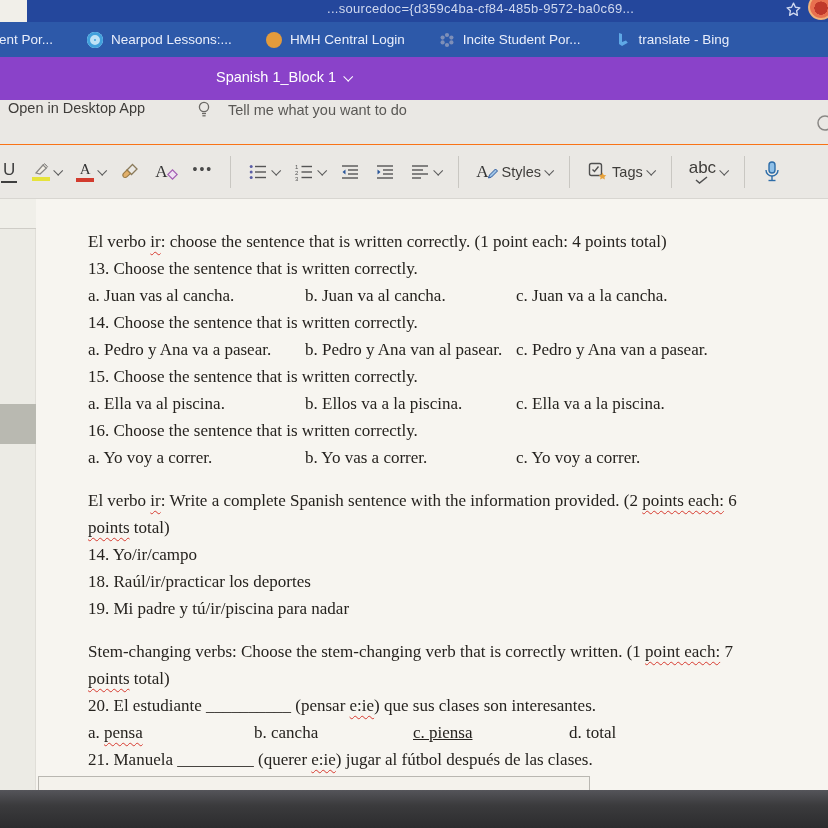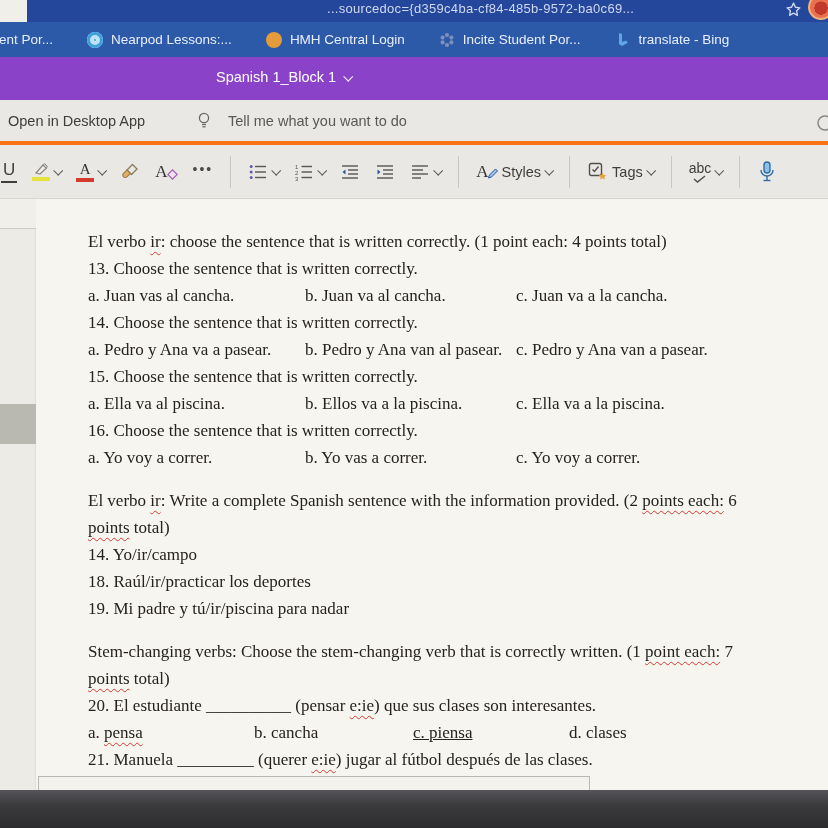--- a/index.html
+++ b/index.html
@@ -29,38 +29,38 @@
   .fav.incite{background:transparent;}
   .fav.bing{background:transparent;border-radius:0;}
 
   
   .titlebar{height:43px;background:var(--titlebar_bg);position:relative;}
   .doc-title{position:absolute;left:216px;top:12px;color:#fff;font-size:14.5px;display:flex;align-items:center;gap:8px;cursor:pointer;}
   .chev{display:inline-block;width:7px;height:7px;border-right:1.6px solid #5a5a5a;border-bottom:1.6px solid #5a5a5a;transform:rotate(45deg) translateY(-1px);}
   .chev.white{border-color:#fff;}
 
   
-  .commandbar{height:45px;background:var(--chrome_bg);display:flex;align-items:center;position:relative;border-bottom:4px solid #f97316;}
+  .commandbar{height:45px;background:var(--chrome_bg);display:flex;position:relative;border-bottom:1px solid #f97316;}
   .open-app{margin-left:8px;font-size:14.5px;color:#3f3d3a;cursor:pointer;}
   .tellme{position:absolute;left:196px;display:flex;align-items:center;gap:16px;color:#5a5855;font-size:14.5px;cursor:text;}
   .cb-search{position:absolute;right:-9px;top:13px;}
 
   
   .toolbar{height:54px;background:var(--chrome_bg);display:flex;align-items:center;gap:9px;padding:0 4px;border-bottom:1px solid #d8d6d1;}
   .tbtn{display:flex;align-items:center;gap:4px;padding:3px 3px;cursor:pointer;color:#4a4a4a;}
   .tb-div{width:1px;height:32px;background:#c9c7c2;margin:0 5px;flex:0 0 auto;}
   .stack{display:flex;flex-direction:column;align-items:center;line-height:1;}
   .u-letter{font-size:17px;color:#3f3f3f;border-bottom:2px solid #3f3f3f;padding:0 2px 1px;margin-left:-6px;}
   .color-bar{width:18px;height:4px;margin-top:1px;}
   .bar-yellow{background:#e6e33c;}
   .bar-red{background:#d23b2e;}
   .a-letter{font-size:15px;color:#333;font-family:"Liberation Serif",serif;}
   .more-dots{font-size:14px;letter-spacing:2px;color:#4a4a4a;padding-bottom:6px;}
   .tb-label{font-size:14.5px;color:#3f3d3a;}
-  .abc-label{font-size:14px;color:#3f3d3a;}
+  .abc-label{font-size:17px;color:#3f3d3a;}
 
   
   .doc-area{position:relative;height:629px;background:var(--docarea_bg);}
   .margin-strip{position:absolute;left:0;top:0;width:36px;height:100%;background:#ecebe5;border-right:1px solid #e0ded8;}
   .margin-top-box{position:absolute;left:0;top:0;width:36px;height:30px;border-bottom:1px solid #cfcdc7;background:#f0efe9;}
   .margin-marker{position:absolute;left:0;top:205px;width:36px;height:40px;background:#b9b9b1;}
   .page{position:absolute;left:36px;top:0;width:792px;height:100%;background:var(--page_bg);
         padding:29px 36px 0 52px;font-family:"Liberation Serif",serif;font-size:17px;color:var(--text_color);cursor:text;}
   .line{line-height:27px;min-height:27px;white-space:normal;}
   .line.gap{margin-top:16px;}
@@ -361,21 +361,21 @@
         <div class="line gap"><span>El verbo </span><span class="sq">ir</span><span>: Write a complete Spanish sentence with the information provided. (2 </span><span class="sq">points each:</span><span> 6</span><br><span class="sq">points</span><span> total)</span></div>
         <div class="line"><span>14. Yo/ir/campo</span></div>
         <div class="line"><span>18. Raúl/ir/practicar los deportes</span></div>
         <div class="line"><span>19. Mi padre y tú/ir/piscina para nadar</span></div>
         <div class="line gap"><span>Stem-changing verbs: Choose the stem-changing verb that is correctly written. (1 </span><span class="sq">point each:</span><span> 7</span><br><span class="sq">points</span><span> total)</span></div>
         <div class="line"><span>20. El estudiante __________ (pensar </span><span class="sq">e:ie</span><span>) que sus clases son interesantes.</span></div>
         <div class="line opts four">
           <span class="opt"><span>a. </span><span class="sq">pensa</span></span>
           <span class="opt"><span>b. cancha</span></span>
           <span class="opt"><span>c. piensa</span></span>
-          <span class="opt"><span>d. clases</span></span>
+          <span class="opt"><span>d. total</span></span>
         </div>
         <div class="line"><span>21. Manuela _________ (querer </span><span class="sq">e:ie</span><span>) jugar al fútbol después de las clases.</span></div>
       </div>
     <div class="doc-box"></div>
   </div>
 
   <div class="bezel"></div>
 </div>
 
 </body></html>

